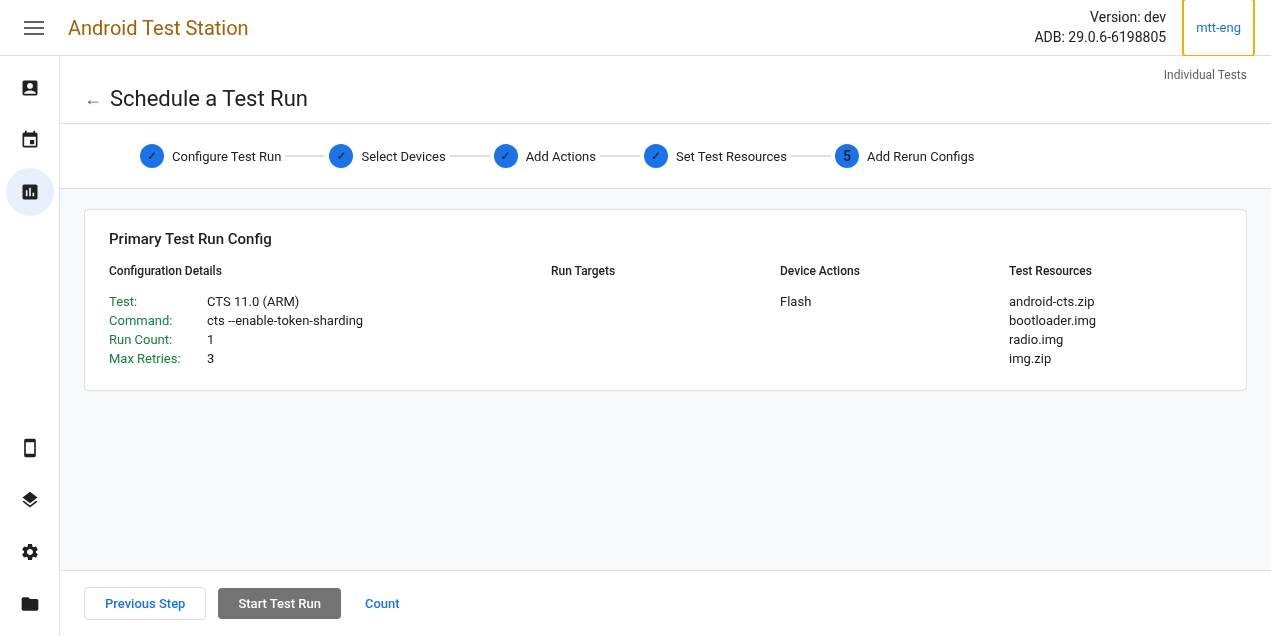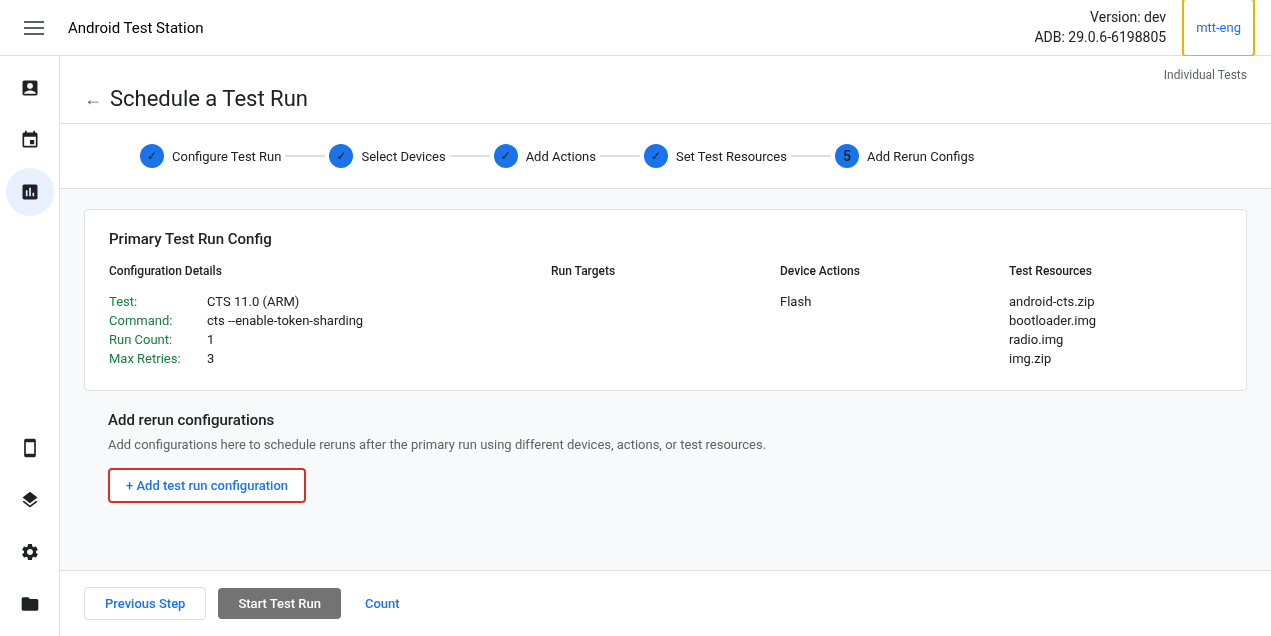--- a/index.html
+++ b/index.html
@@ -7,21 +7,21 @@
 
     
     .top-header {
       display: flex; align-items: center; justify-content: space-between;
       background: #fff; height: 56px; padding: 0 16px;
       border-bottom: 1px solid #e0e0e0; flex-shrink: 0;
     }
     .top-header-left { display: flex; align-items: center; gap: 16px; }
     .hamburger { display: flex; flex-direction: column; gap: 4px; cursor: pointer; padding: 8px; }
     .hamburger span { width: 20px; height: 2px; background: #5f6368; display: block; }
-    .app-title { font-size: 15px; font-weight: 400; color: #000000; }
+    .app-title { font-size: 20px; font-weight: 400; color: #a16207; }
     .top-header-right { display: flex; align-items: center; gap: 16px; }
     .version-info { font-size: 12px; color: #5f6368; text-align: right; line-height: 1.4; }
     .env-badge {
       border: 2px solid #eab308; color: #1a73e8; padding: 20px 12px;
       border-radius: 4px; font-size: 13px; cursor: pointer;
     }
 
     
     .main-layout { display: flex; flex: 1; overflow: hidden; }
 
@@ -284,25 +284,20 @@
                 <div class="col-header">Test Resources</div>
                 <div class="test-resource-item">android-cts.zip</div>
                 <div class="test-resource-item">bootloader.img</div>
                 <div class="test-resource-item">radio.img</div>
                 <div class="test-resource-item">img.zip</div>
               </div>
             </div>
           </div>
         </div>
 
-        <div class="rerun-section">
-          <div class="rerun-title">Add rerun configurations</div>
-          <div class="rerun-desc">Add configurations here to schedule reruns after the primary run using different devices, actions, or test resources.</div>
-          <button class="add-config-btn">+ Add test run configuration</button>
-        </div>
 
       </div>
     </div>
 
     <div class="footer-actions">
       <button class="btn-secondary">Previous Step</button>
       <button class="btn-primary">Start Test Run</button>
       <button class="btn-text">Count</button>
     </div>
 

